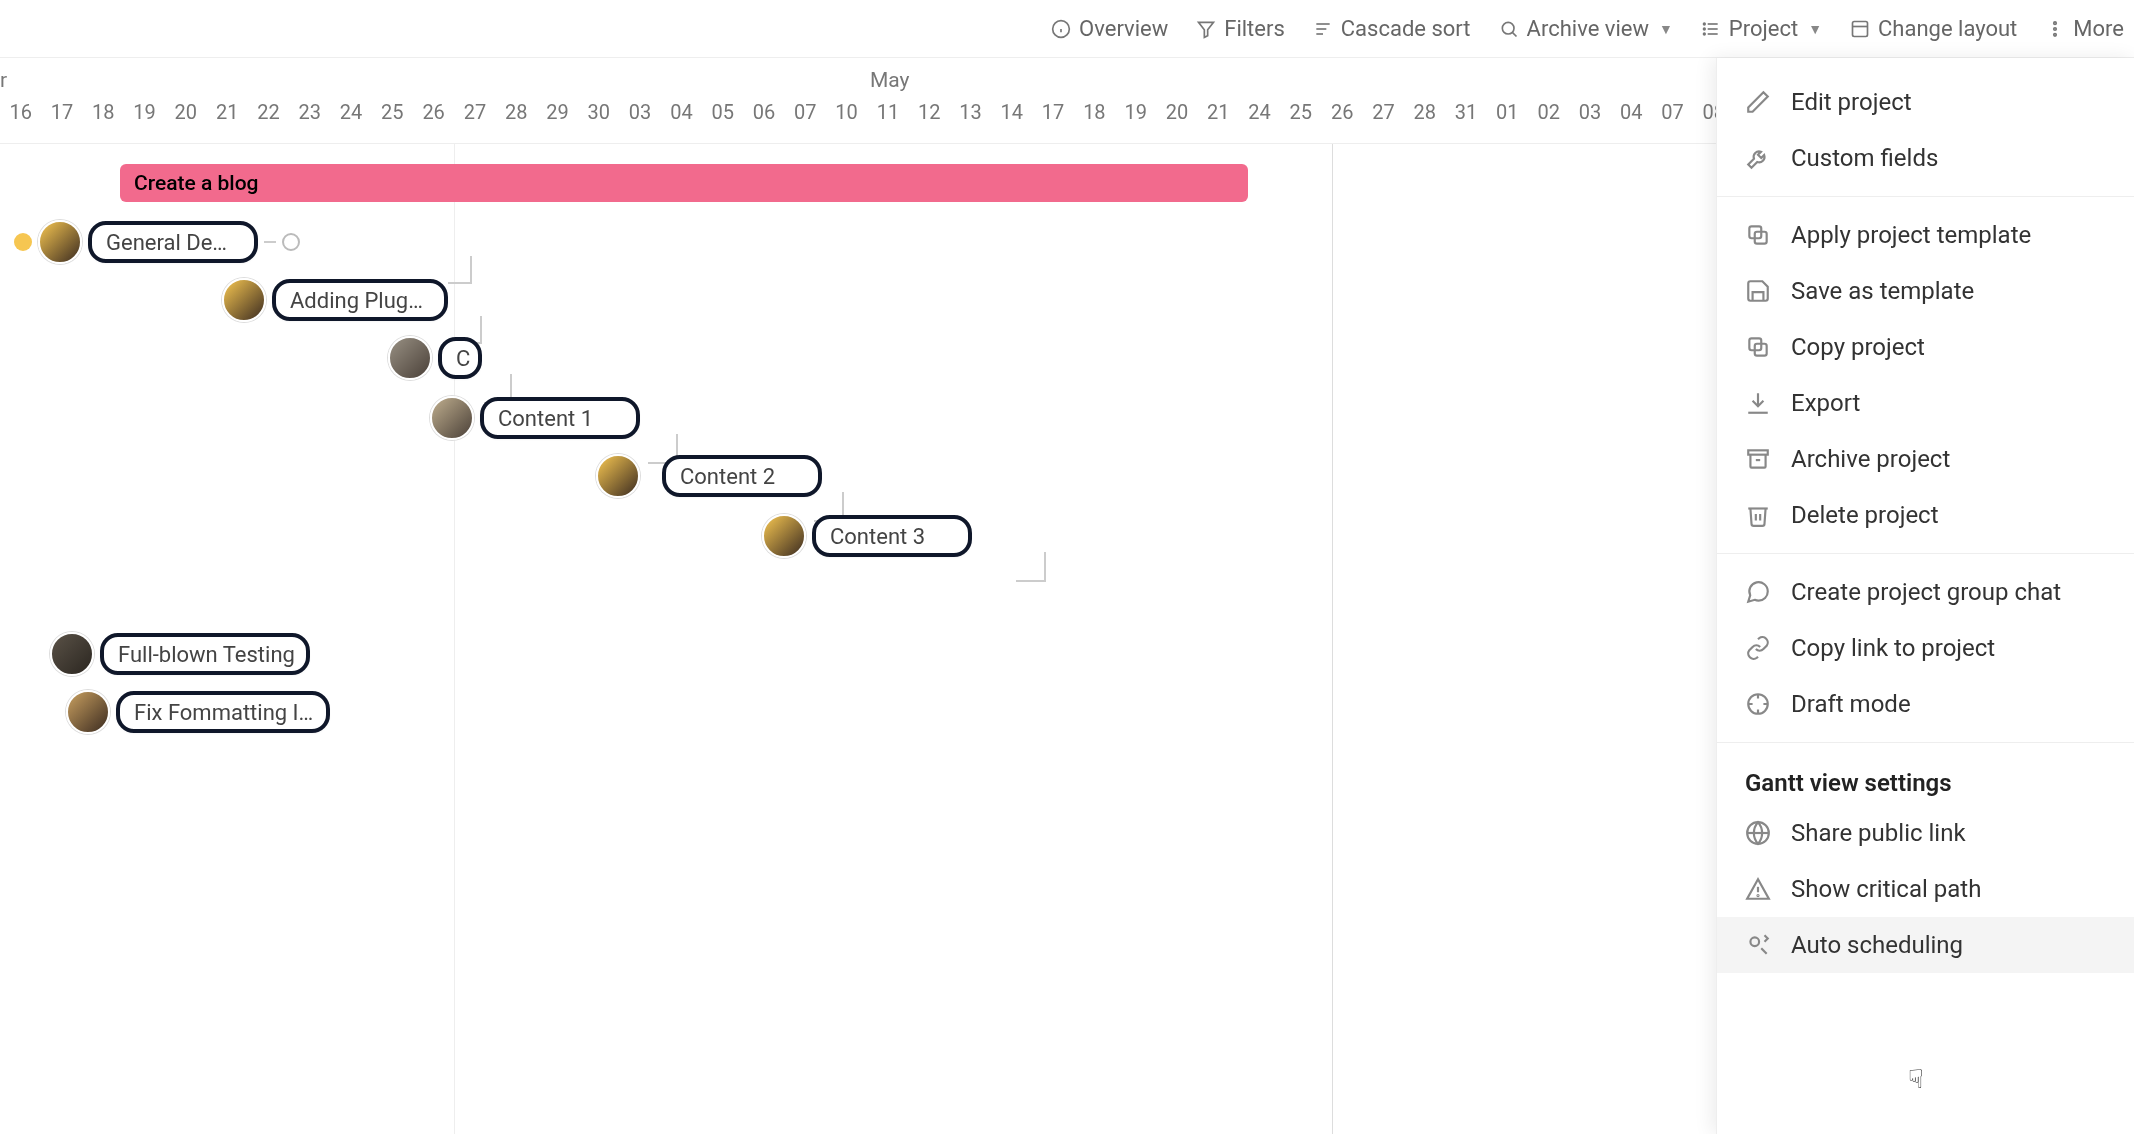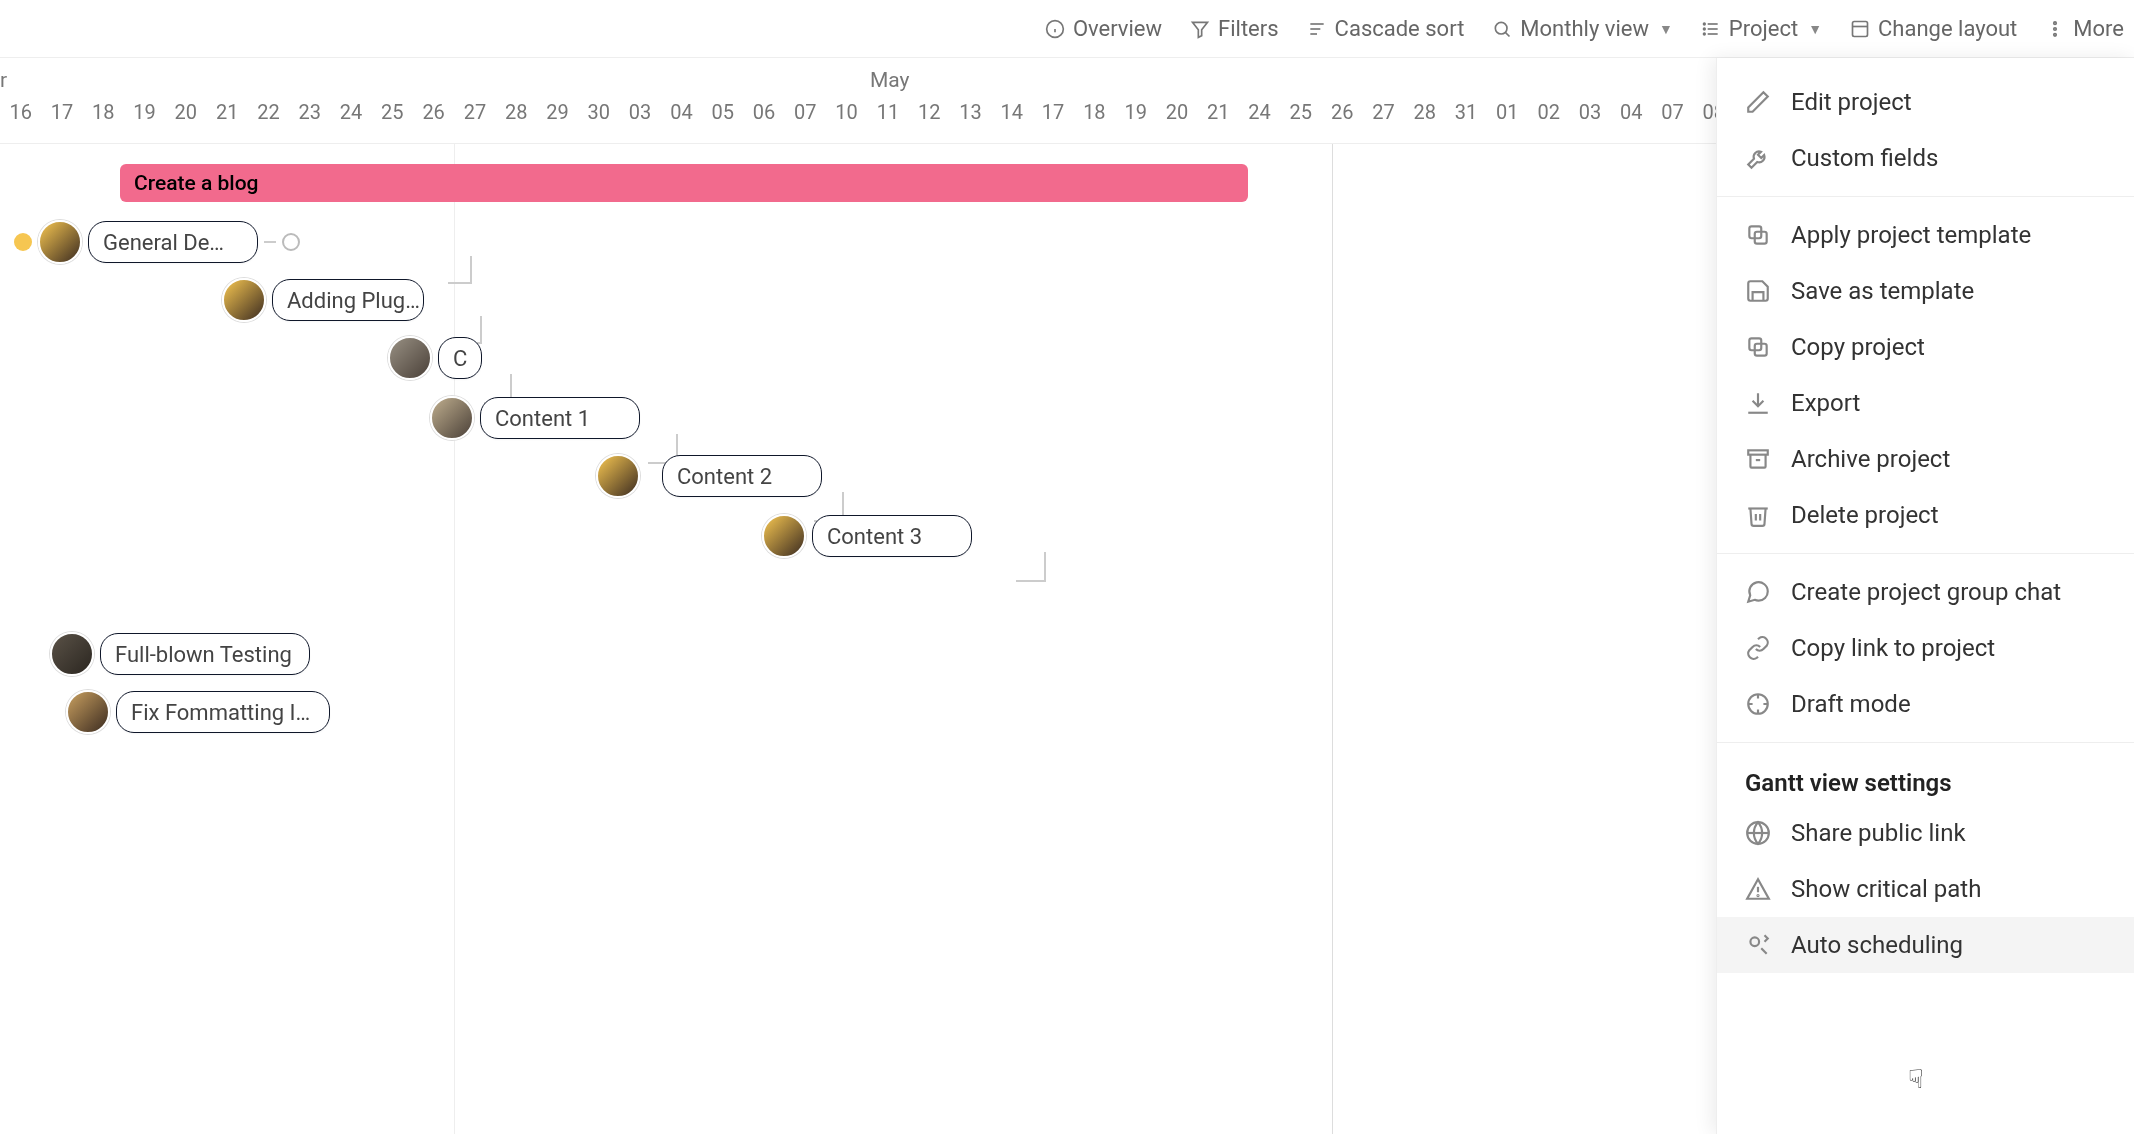--- a/index.html
+++ b/index.html
@@ -121,21 +121,21 @@
 
   .dot-status {
     width: 18px;
     height: 18px;
     border-radius: 50%;
     background: #f6c651;
     flex: 0 0 18px;
   }
   .task-bubble {
     background: #fff;
-    border: 1px solid #0f172a;
+    border: 4px solid #0f172a;
     border-radius: 18px;
     height: 42px;
     display: flex;
     align-items: center;
     padding: 0 14px;
     font-size: 22px;
     color: #444;
     white-space: nowrap;
     overflow: hidden;
     text-overflow: ellipsis;
@@ -224,21 +224,21 @@
         <line x1="4" y1="12" x2="16" y2="12"></line>
         <line x1="4" y1="18" x2="12" y2="18"></line>
       </svg>
     <span>Cascade sort</span>
   </div>
   <div class="toolbar-item">
     <svg width="20" height="20" viewBox="0 0 24 24" fill="none" stroke-width="2">
         <circle cx="11" cy="11" r="7"></circle>
         <line x1="21" y1="21" x2="16" y2="16"></line>
       </svg>
-    <span>Monthly view</span>
+    <span>Archive view</span>
     <span class="chevron">▼</span>
   </div>
   <div class="toolbar-item">
     <svg width="20" height="20" viewBox="0 0 24 24" fill="none" stroke-width="2">
         <line x1="8" y1="6" x2="20" y2="6"></line>
         <line x1="8" y1="12" x2="20" y2="12"></line>
         <line x1="8" y1="18" x2="20" y2="18"></line>
         <circle cx="4" cy="6" r="1"></circle>
         <circle cx="4" cy="12" r="1"></circle>
         <circle cx="4" cy="18" r="1"></circle>
@@ -331,21 +331,21 @@
     <div class="task-bubble" style="width:170px;">
         <span>General De…</span>
       </div>
     <span class="dep-line"></span>
     <span class="milestone-circ"></span>
   </div>
   <div class="dep-elbow" style="left:448px; top:112px;"></div>
 
   <div class="bar-group" style="left:222px; top:132px;">
     <div class="avatar a2"></div>
-    <div class="task-bubble" style="width:152px;">
+    <div class="task-bubble" style="width:176px;">
         <span>Adding Plug…</span>
       </div>
   </div>
   <div class="dep-elbow" style="left:450px; top:172px; width:32px; height:28px;"></div>
 
   <div class="bar-group" style="left:388px; top:190px;">
     <div class="avatar a3"></div>
     <div class="task-bubble" style="width:44px;">
         <span>C</span>
       </div>

